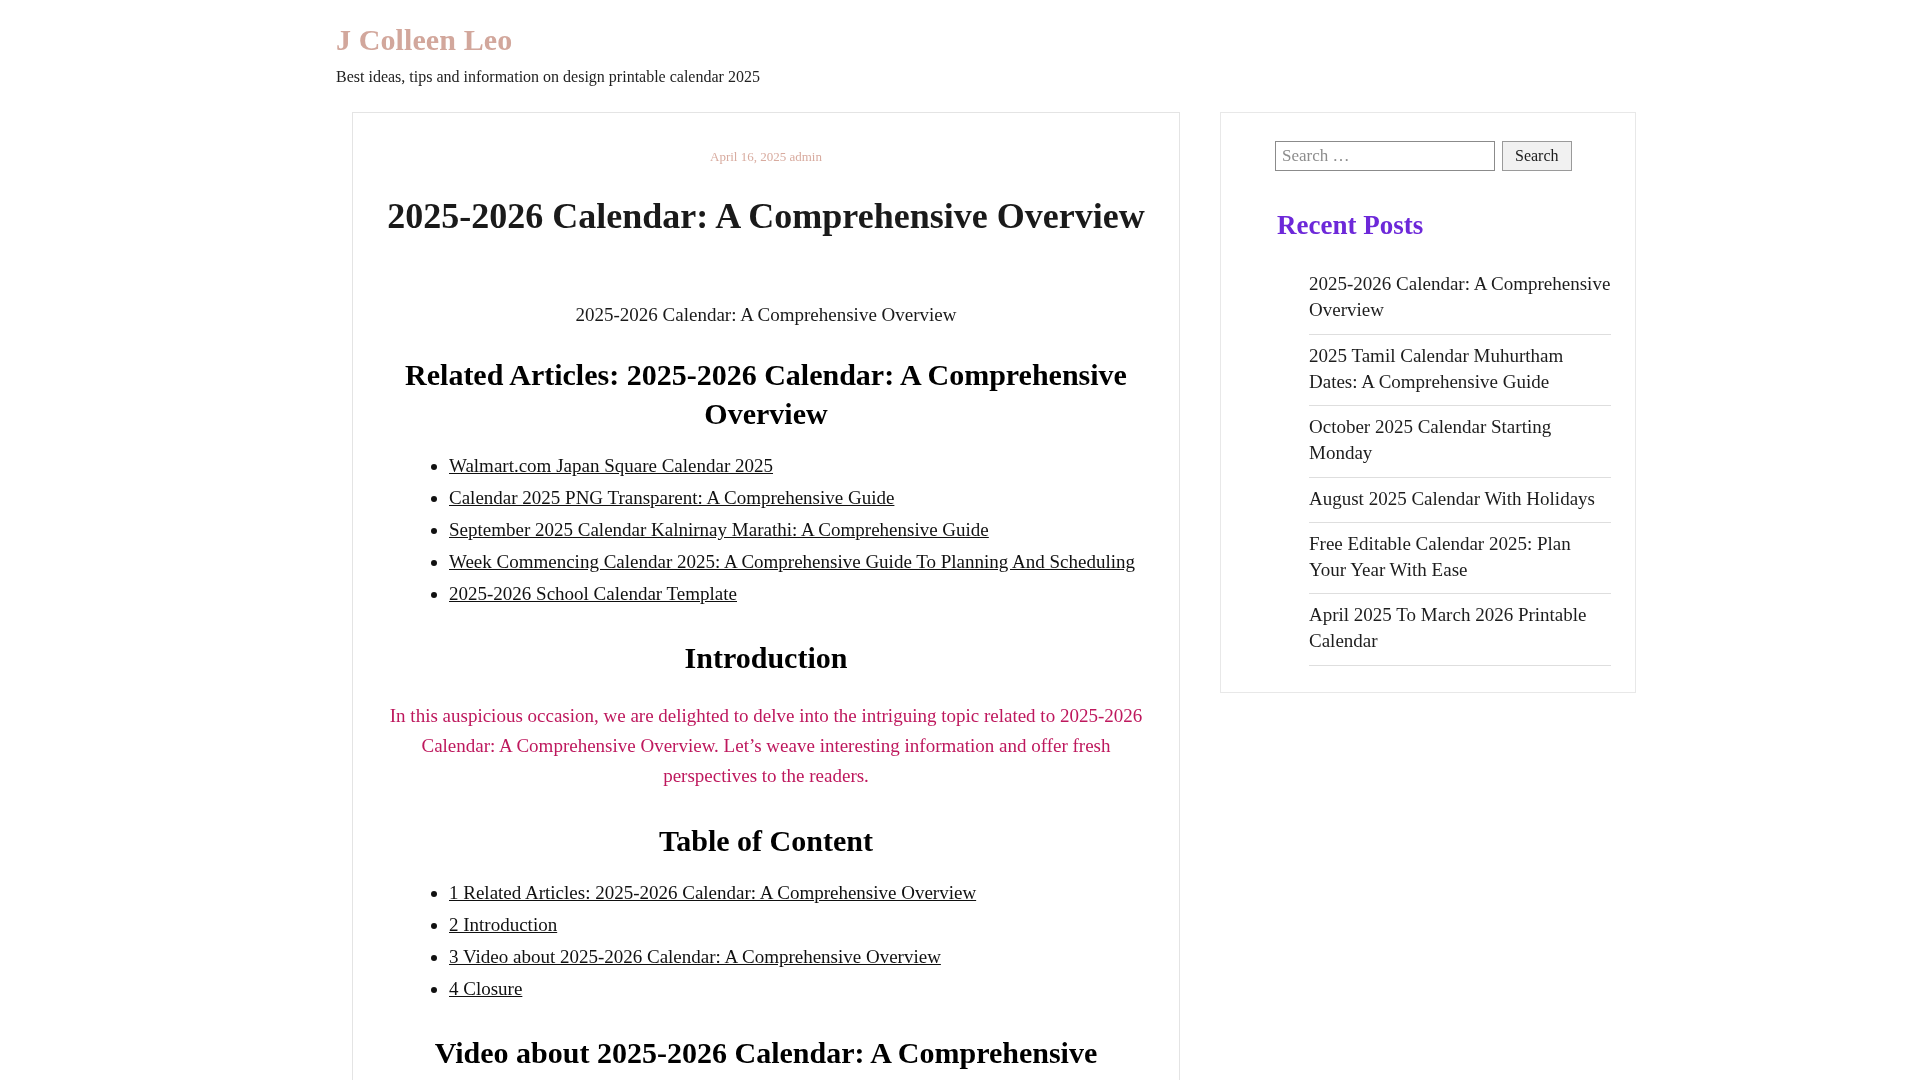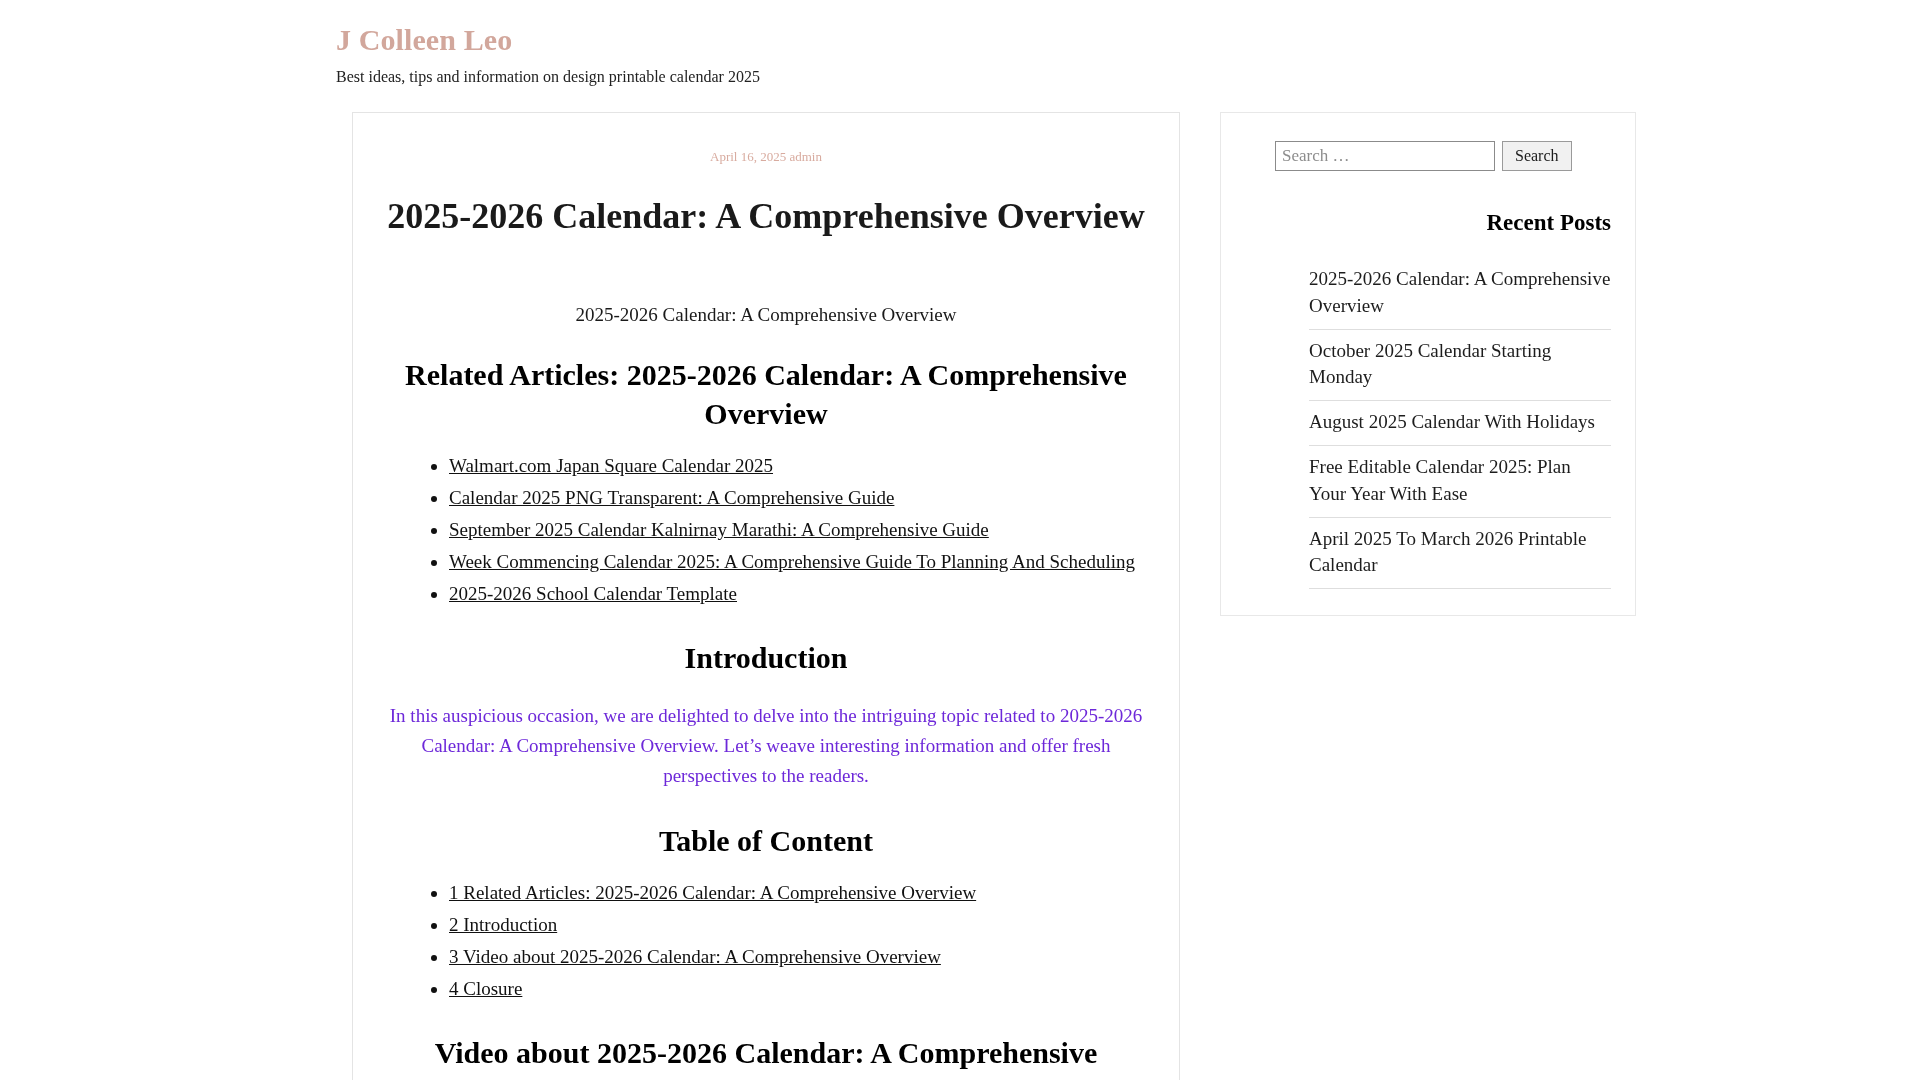--- a/index.html
+++ b/index.html
@@ -102,21 +102,21 @@
     color: #111111;
   }
   ul.link-list li a {
     color: #111111;
     text-decoration: underline;
   }
   p.body-text {
     text-align: center;
     font-size: 19px;
     line-height: 1.58;
-    color: #6d28d9;
+    color: #be185d;
     margin: 24px 0 0 0;
     padding: 0 2px;
   }
 
   
   .sidebar {
     width: 416px;
     margin-left: 40px;
     padding-top: 0px;
   }
@@ -148,26 +148,25 @@
     padding: 0 12px;
     border: 1px solid #9a9a9a;
     background: #f1f1f1;
     font-family: Liberation Serif, serif;
     font-size: 16px;
     color: #1c1c1c;
     cursor: pointer;
     line-height: 28px;
   }
   .widget-title {
-    font-size: 23px;
-    font-weight: bold;
-    color: #000000;
+    font-size: 27px;
+    font-weight: bold;
+    color: #6d28d9;
     margin: 38px 0 0 18px;
     line-height: 1.2;
-    text-align: right;
   }
   ul.recent-posts {
     list-style: none;
     margin: 22px 0 0 0;
     padding: 0 0 0 50px;
   }
   ul.recent-posts li {
     border-bottom: 1px solid #dedede;
     padding: 8px 0 10px 0;
   }
@@ -251,20 +250,23 @@
           <form class="search-row">
             <input class="search-input" type="text" placeholder="Search …" style="">
             <button type="button" class="search-button">Search</button>
           </form>
 
           <h2 class="widget-title">Recent Posts</h2>
 
           <ul class="recent-posts">
             <li>
                 <a href="#">2025-2026 Calendar: A Comprehensive Overview</a>
+              </li>
+            <li>
+                <a href="#">2025 Tamil Calendar Muhurtham Dates: A Comprehensive Guide</a>
               </li>
             <li>
                 <a href="#">October 2025 Calendar Starting Monday</a>
               </li>
             <li>
                 <a href="#">August 2025 Calendar With Holidays</a>
               </li>
             <li>
                 <a href="#">Free Editable Calendar 2025: Plan Your Year With Ease</a>
               </li>

